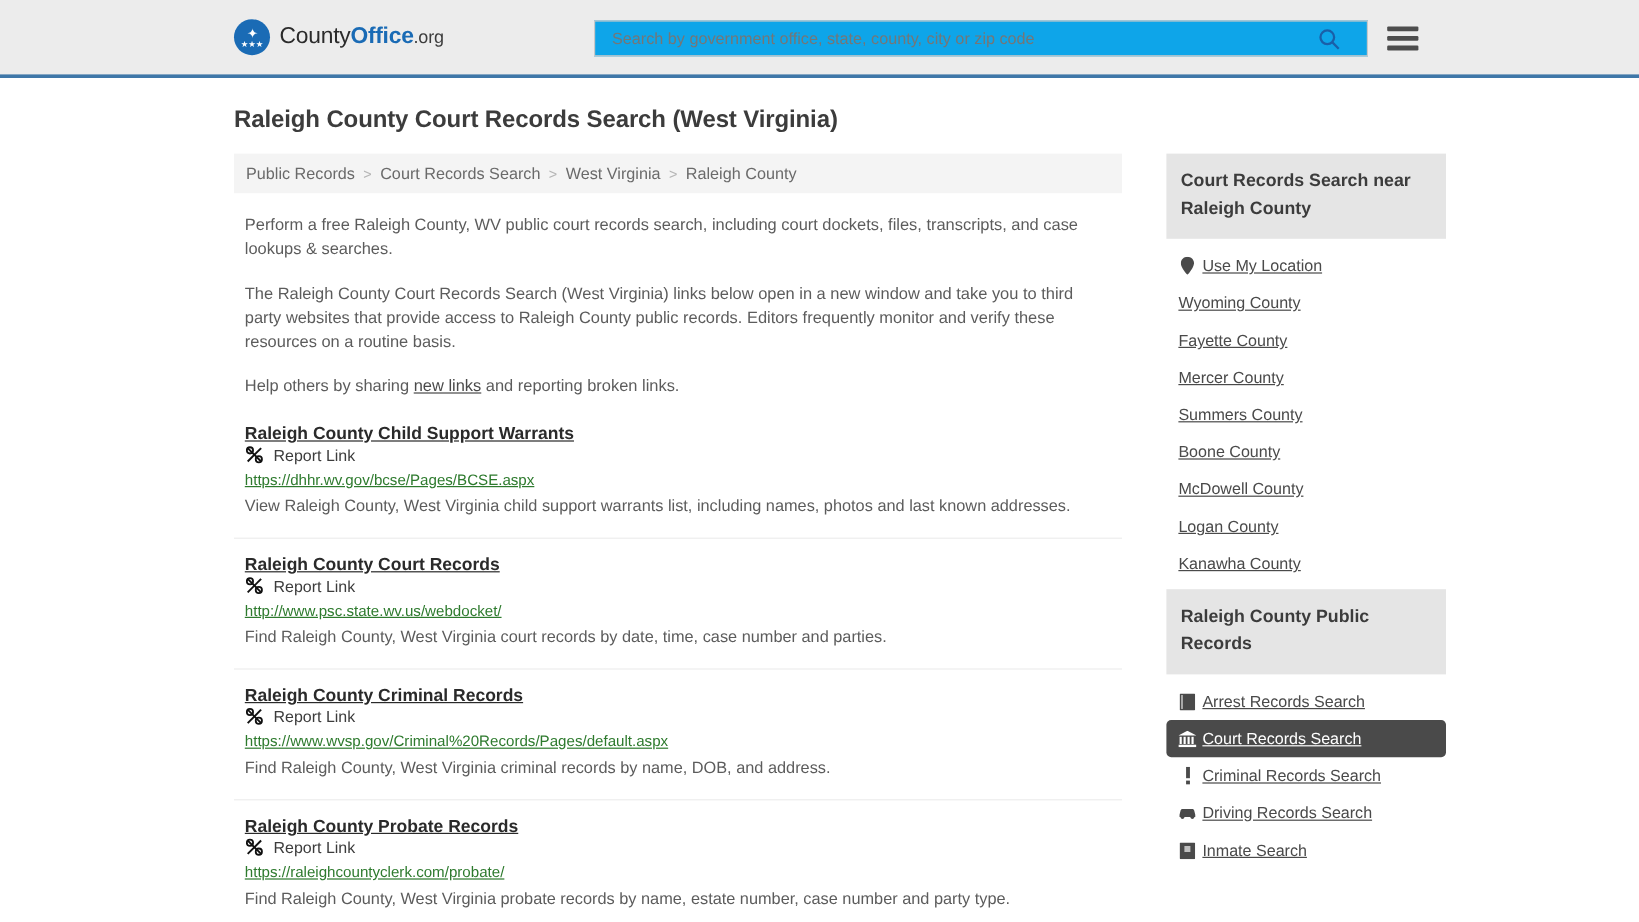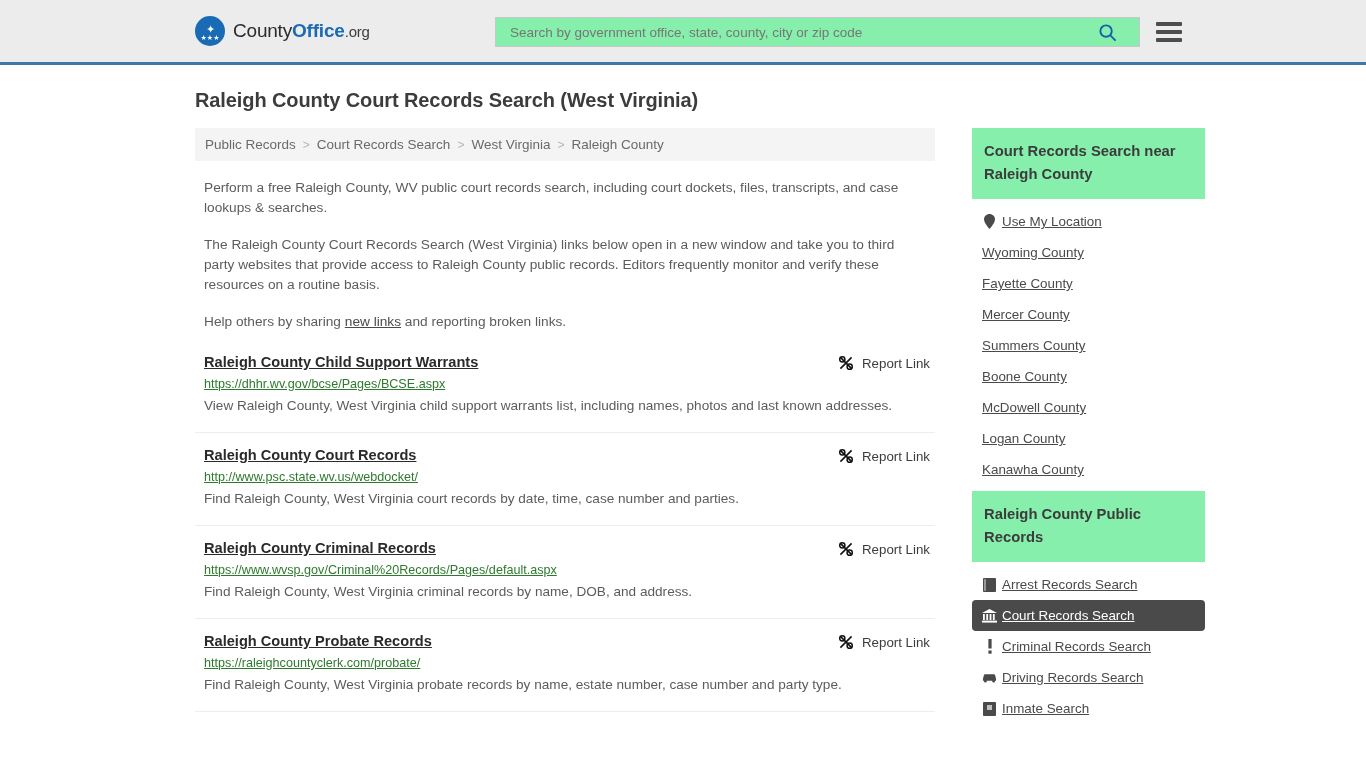--- a/index.html
+++ b/index.html
@@ -62,21 +62,21 @@
   .search-area {
     position: absolute;
     left: 495px;
     top: 17px;
     display: flex;
     align-items: center;
   }
   .search-box {
     width: 645px;
     height: 30px;
-    background: #86efac;
+    background: #0ea5e9;
     border: 1px solid #c8c8c8;
     display: flex;
     align-items: center;
     padding: 0 18px 0 12px;
   }
   .search-input {
     flex: 1;
     border: 0;
     outline: 0;
     font-size: 13.5px;
@@ -148,20 +148,21 @@
   .result {
     border-bottom: 1px solid #ededed;
     padding: 0 0 14px 9px;
     margin-bottom: 14px;
   }
   .result:last-child { border-bottom: 1px solid #ededed; }
   .result-head {
     display: flex;
     align-items: flex-start;
     justify-content: space-between;
+    flex-direction: column;
   }
   .result-title {
     font-size: 14.6px;
     font-weight: bold;
     color: #2a2a2a;
     text-decoration: underline;
     cursor: pointer;
   }
   .report-link {
     display: flex;
@@ -186,21 +187,21 @@
     font-size: 13.6px;
     color: #5c5c5c;
     line-height: 24px;
     margin-top: 2px;
     max-width: 716px;
   }
 
   
   .side-card { margin-bottom: 6px; }
   .side-head {
-    background: #86efac;
+    background: #e5e5e5;
     padding: 12px 12px 13px 12px;
     font-size: 14.8px;
     font-weight: bold;
     color: #3c3c3c;
     line-height: 23px;
   }
   .side-list { padding: 7px 0 0 0; }
   .side-item {
     display: flex;
     align-items: center;

